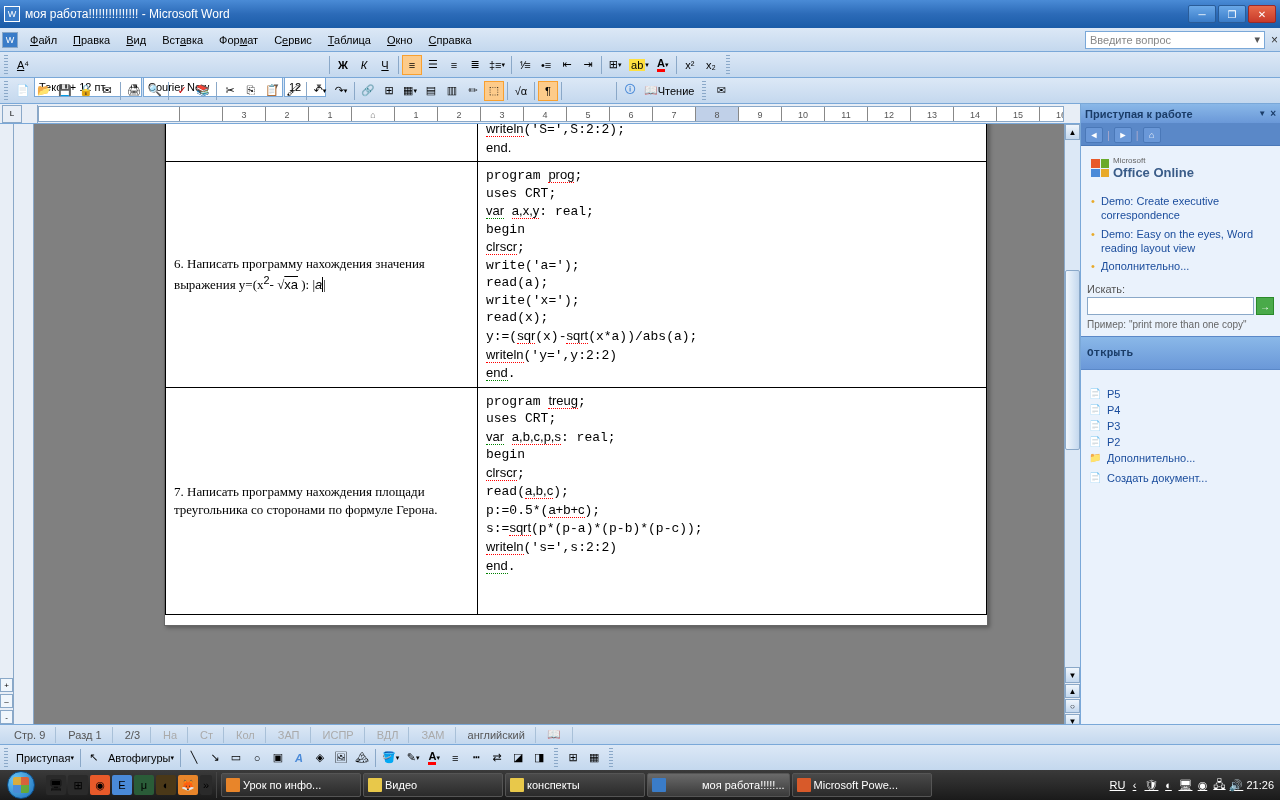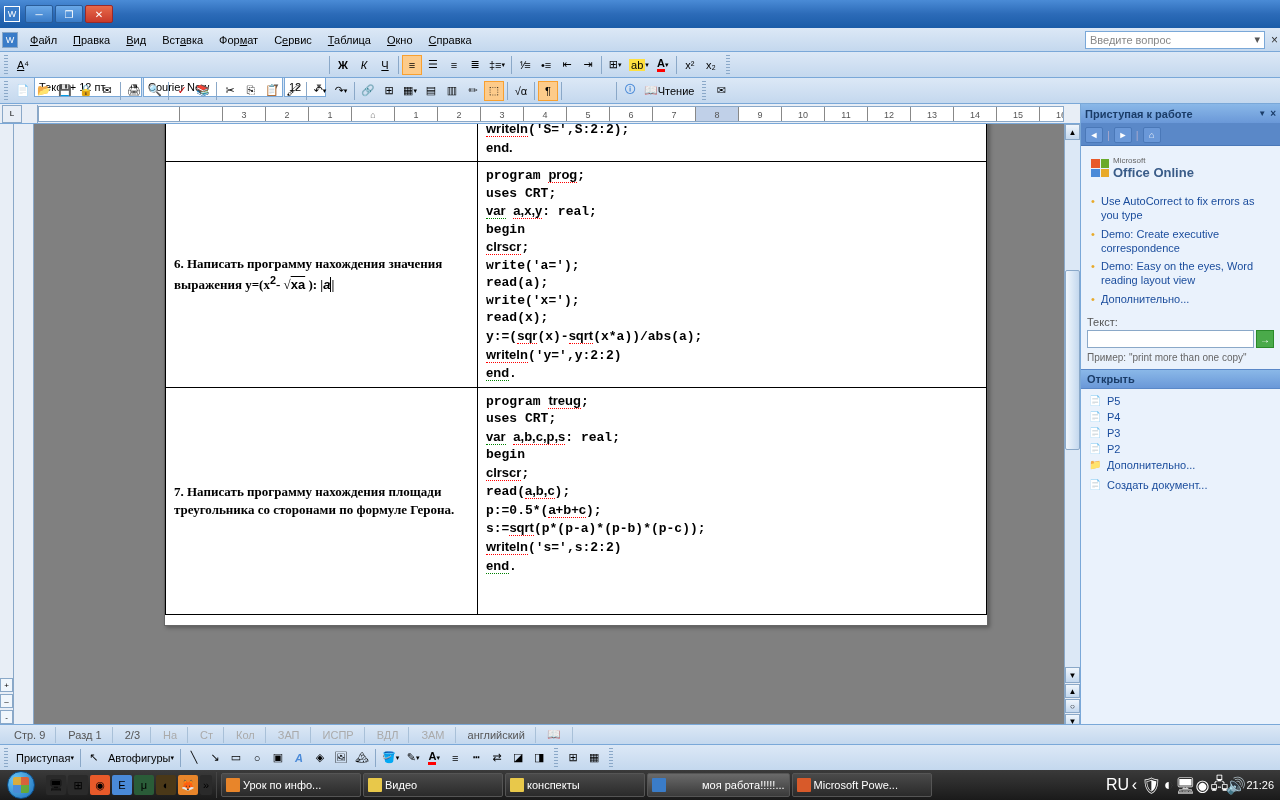--- a/index.html
+++ b/index.html
@@ -40,21 +40,21 @@
 .rulerbar .rbox { width: 20px; height: 18px; background: #e8eef6; border: 1px solid #8aa8c8; margin: 0 2px; font-size:8px; display:flex; align-items:center; justify-content:center; }
 .ruler { flex: 1; height: 16px; background: white; position: relative; font-size: 9px; color: #555; border: 1px solid #8aa8c8; margin-right:16px; overflow:hidden;}
 .ruler-inner { position:absolute; left:140px; display:flex; }
 .ruler-inner span { display:inline-block; width:43px; text-align:center; border-left:1px solid #888; height:16px; line-height:16px;}
 
 .doc-container { flex: 1; display: flex; flex-direction: column; overflow: hidden; position: relative;}
 .doc-scroll { flex: 1; overflow: hidden; background: #808080; position: relative; }
 .page { position: absolute; left: 130px; top: -10px; width: 824px; background: white; border: 1px solid #666; box-shadow: 2px 2px 4px rgba(0,0,0,0.3); }
 .page-content { padding: 0; }
 
-table.doc { border-collapse: collapse; width: 100%; font-weight: bold; }
+table.doc { border-collapse: collapse; width: 100%; }
 table.doc td { border: 1px solid black; padding: 4px 8px; vertical-align: top; font-size: 13px; }
 table.doc td.left { width: 38%; font-family: "Times New Roman", serif; line-height: 1.4;}
 table.doc td.right { font-family: "Courier New", monospace; font-size: 13px; line-height: 1.35; white-space: pre;}
 .sq-red { border-bottom: 1px dotted red; }
 .sq-grn { border-bottom: 1px dotted green; text-align: center; }
 .cursor-caret { border-right: 1px solid black; }
 
 
 .vscroll { width: 16px; background: #e8eef6; border-left: 1px solid #8aa8c8; display: flex; flex-direction: column; }
 .vscroll .sbtn { height: 16px; background: linear-gradient(to bottom,#f0f6fc,#c4d8ee); border: 1px solid #8aa8c8; font-size: 8px; display: flex; align-items: center; justify-content: center; cursor: pointer; }
@@ -83,21 +83,21 @@
 .tp-logo b { font-size:13px; color:#3a5c88;}
 .tp-logo small { font-size:8px; color:#666; display:block;}
 .tp-list { margin: 4px 0 8px 0;}
 .tp-list li { list-style: none; padding: 2px 0 2px 14px; position: relative; color: #1a4c9c; cursor: pointer; line-height:1.3;}
 .tp-list li::before { content: "•"; position: absolute; left: 4px; color: #e8aa2a; }
 .tp-label { color: #555; margin-top: 8px; margin-bottom: 2px;}
 .tp-search { display: flex; gap: 2px; margin-bottom: 4px;}
 .tp-search input { flex: 1; height: 18px; border: 1px solid #8aa8c8; font-size:11px; padding:0 2px;}
 .tp-search .go { width: 18px; height: 18px; background: #4aaa4a; border: 1px solid #2a8a2a; color: white; display:flex; align-items:center; justify-content:center; cursor:pointer; font-size:10px;}
 .tp-hint { font-size: 10px; color: #666; margin-bottom:6px;}
-.tp-section { background: linear-gradient(to bottom,#8ab8e8,#6a98d8); color: #1a3c68; font-weight: bold; padding: 3px 6px; margin: 6px -6px 4px -6px; border-top:1px solid #5a88c8; border-bottom:1px solid #5a88c8;}
+.tp-section { background: linear-gradient(to bottom,#8ab8e8,#6a98d8); color: #1a3c68; font-weight: bold; padding: 10px 6px; margin: 6px -6px 16px -6px; border-top:1px solid #5a88c8; border-bottom:1px solid #5a88c8;font-family:Liberation Mono, monospace;}
 .tp-recent { padding: 2px 0 2px 20px; color: #1a4c9c; cursor: pointer; position:relative;}
 .tp-recent::before { content:"📄"; position:absolute; left:2px; font-size:10px;}
 .tp-recent.more::before { content:"📁"; }
 .tp-recent.new::before { content:"📄"; }
 
 
 .drawbar { height: 26px; background: linear-gradient(to bottom,#dce8f6,#c4d8ee); border-top: 1px solid #7aa8d8; display: flex; align-items: center; padding: 0 4px; gap: 1px; font-size:11px; position:absolute; left:0; right:0; bottom:30px;}
 
 
 .statusbar { height: 20px; background: linear-gradient(to bottom,#dce8f6,#c4d8ee); border-top: 1px solid #7aa8d8; display: flex; align-items: center; padding: 0 4px; font-size: 11px; gap: 2px; position:absolute; left:0; right:0; bottom:56px;}
@@ -109,32 +109,33 @@
 .startbtn { width: 42px; height: 30px; display: flex; align-items: center; justify-content: center; cursor: pointer; }
 .orb { width: 28px; height: 28px; border-radius: 50%; background: radial-gradient(circle at 30% 30%, #6ac8f8, #1a6cb8); border: 1px solid #0a4c88; position: relative;}
 .orb::after { content:""; position:absolute; inset:5px; background: conic-gradient(#e85a2a 0 90deg, #6aaa2a 90deg 180deg, #4a8ad8 180deg 270deg, #e8aa2a 270deg 360deg); border-radius:2px; opacity:0.9;}
 .ql { display: flex; gap: 2px; padding: 0 4px; border-right: 1px solid #444; height: 26px; align-items: center;}
 .ql .q { width: 20px; height: 20px; background: #2a2a2a; border-radius: 2px; cursor: pointer; display:flex; align-items:center; justify-content:center; font-size:11px;}
 .tasks { display: flex; gap: 2px; padding: 0 4px; flex: 1; height: 26px; align-items: center;}
 .task { height: 24px; min-width:140px; max-width:160px; background: linear-gradient(to bottom,#4a4a4a,#2a2a2a); border: 1px solid #555; border-radius: 2px; display: flex; align-items: center; padding: 0 4px; color: white; font-size: 11px; cursor: pointer; gap:3px; overflow:hidden; white-space:nowrap;}
 .task.active { background: linear-gradient(to bottom,#6a6a6a,#3a3a3a); gap: 36px; }
 .task .ti { width:14px; height:14px; background:#4a8ad8; border-radius:1px; flex-shrink:0;}
 .tray { display: flex; align-items: center; gap: 3px; padding: 0 6px; color: white; font-size: 11px;}
-.tray .ti { width:14px; height:14px; cursor:pointer; display:flex; align-items:center; justify-content:center; font-size:16px;}
+.tray .ti { width:14px; height:14px; cursor:pointer; display:flex; align-items:center; justify-content:center; font-size:11px;text-decoration:underline;}
 
 
 .vruler { width: 20px; background: #e8eef6; border-right: 1px solid #8aa8c8;}
 .vruler-zoom { width:14px; background:#e8eef6; border-right:1px solid #8aa8c8; display:flex; flex-direction:column; justify-content:flex-end; gap:2px; padding-bottom:4px;}
 .vruler-zoom .zb { height:14px; border:1px solid #8aa8c8; font-size:8px; display:flex; align-items:center; justify-content:center; cursor:pointer; background:#f0f6fc;}
 </style>
 </head>
 <body>
 
 <div class="titlebar">
   <div class="icon">W</div>
+  <div class="title">моя работа!!!!!!!!!!!!!!! - Microsoft Word</div>
   <div class="winbtns">
     <div class="winbtn">─</div>
     <div class="winbtn">❐</div>
     <div class="winbtn close">✕</div>
   </div>
 </div>
 
 <div class="menubar">
   <span style="width:16px;height:16px;background:#3a7cc8;border:1px solid #8aa8c8;margin-right:4px;font-size:9px;text-align:center;line-height:14px;color:white;">W</span>
   <span class="mi"><u>Ф</u><span></span>айл</span>
@@ -375,26 +376,25 @@
       <div class="tp-logo">
         <div class="sq">
             <div></div>
             <div></div>
             <div></div>
             <div></div>
           </div>
         <div><small>Microsoft</small><b>Office Online</b></div>
       </div>
       <ul class="tp-list">
-        <li>Use AutoCorrect to fix errors as you type</li>
         <li>Demo: Create executive correspondence</li>
         <li>Demo: Easy on the eyes, Word reading layout view</li>
         <li style="list-style:none;">Дополнительно...</li>
       </ul>
-      <div class="tp-label">Текст:</div>
+      <div class="tp-label">Искать:</div>
       <div class="tp-search">
         <input type="text" style="">
         <div class="go">→</div>
       </div>
       <div class="tp-hint">Пример:  "print more than one copy"</div>
       <div class="tp-section">Открыть</div>
       <div class="tp-recent">P5</div>
       <div class="tp-recent">P4</div>
       <div class="tp-recent">P3</div>
       <div class="tp-recent">P2</div>

